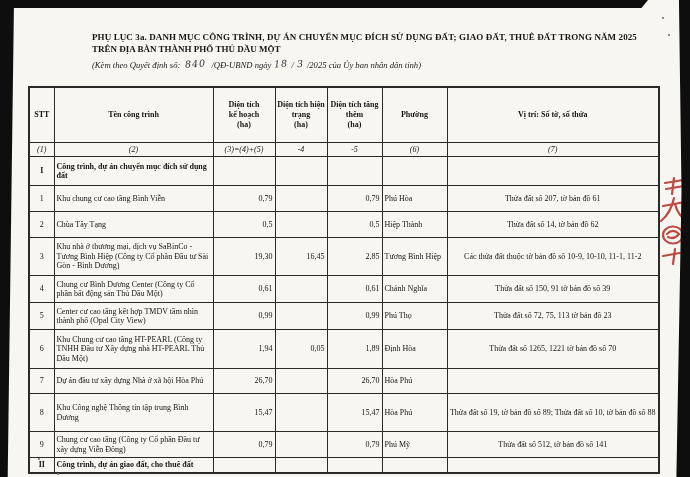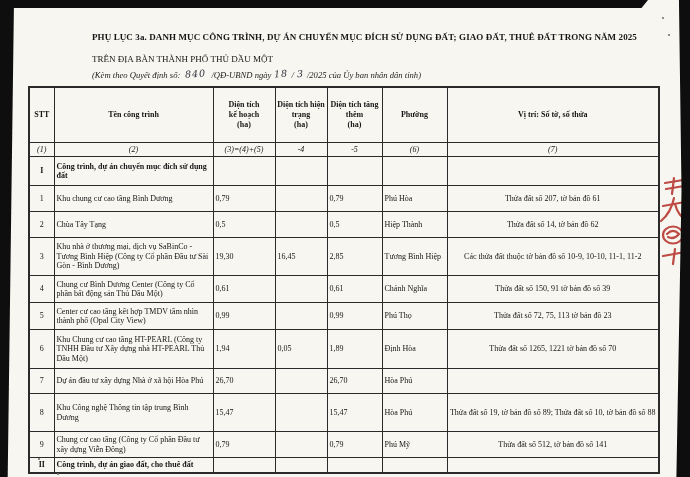--- a/index.html
+++ b/index.html
@@ -14,40 +14,40 @@
   .edge{position:absolute;background:#0e0e0e;z-index:5;}
   .edge-top{left:0;top:0;width:648px;height:8px;
     clip-path:polygon(0 0,100% 0,99% 100%,0 100%);}
   .edge-left{left:0;top:0;height:477px;width:14px;
     clip-path:polygon(0 0,100% 0,55% 100%,0 100%);}
   .edge-right{right:0;top:0;height:477px;width:17px;
     clip-path:polygon(35% 0,100% 0,100% 100%,20% 100%,50% 40%);}
   
   .title-block{position:absolute;left:92px;top:32px;width:598px;color:#161616;z-index:2;}
   .t1{font-size:9px;font-weight:bold;letter-spacing:.1px;}
-  .t2{font-size:9px;font-weight:normal;margin-top:12px;}
+  .t2{font-size:9px;font-weight:bold;margin-top:2px;}
   .t3{font-size:8.6px;font-style:italic;margin-top:5px;color:#1d1d1d;}
   .hw{display:inline-block;font-style:italic;font-family:"DejaVu Serif",serif;
       color:#33323d;font-size:9.5px;transform:rotate(-4deg) translateY(-1px);
       margin:0 5px;letter-spacing:1px;}
   .hw-sm{margin:0 3px;}
   
   table.doc{position:absolute;left:28px;top:86px;width:632px;z-index:2;
     border-collapse:collapse;table-layout:fixed;
     font-size:8px;color:#151515;background:transparent;}
   table.doc,table.doc th,table.doc td{border:1px solid #2a2a2a;}
   table.doc{border-width:2px;}
   table.doc th{font-weight:bold;text-align:center;vertical-align:middle;
     white-space:pre-line;line-height:1.25;padding:12px 0;}
   table.doc .subhead td{font-style:italic;text-align:center;height:13px;
     padding:0;line-height:1;border-bottom-width:1.5px;}
   table.doc td{vertical-align:middle;padding:1px 2px;line-height:1.18;}
   td.c-stt{text-align:center;}
   td.c-name{text-align:left;padding-left:3px;padding-right:3px;}
-  td.c-planned,td.c-current,td.c-added{padding-right:1px;}
+  td.c-planned,td.c-current,td.c-added{text-align:right;padding-right:1px;}
   td.c-ward{text-align:left;}
   td.c-location{text-align:center;padding-left:4px;padding-right:4px;}
   tr.section td.c-name{font-weight:bold;}
   tr.section td.c-stt{font-weight:bold;}
   tbody tr:last-child td{border-bottom-width:2.5px;}
   
   .footer{position:absolute;left:28px;top:476px;width:632px;text-align:center;
     font-family:"Liberation Sans",sans-serif;font-size:8px;font-weight:bold;
     color:#3c3c3c;z-index:2;}
   
@@ -108,21 +108,21 @@
           <td class="c-stt">I</td>
           <td class="c-name">Công trình, dự án chuyển mục đích sử dụng đất</td>
           <td class="c-planned"></td>
           <td class="c-current"></td>
           <td class="c-added"></td>
           <td class="c-ward"></td>
           <td class="c-location"></td>
         </tr>
         <tr style="height: 26px;">
           <td class="c-stt">1</td>
-          <td class="c-name">Khu chung cư cao tầng Bình Dương</td>
+          <td class="c-name">Khu chung cư cao tầng Bình Viễn</td>
           <td class="c-planned">0,79</td>
           <td class="c-current"></td>
           <td class="c-added">0,79</td>
           <td class="c-ward">Phú Hòa</td>
           <td class="c-location">Thửa đất số 207, tờ bản đồ 61</td>
         </tr>
         <tr style="height: 26px;">
           <td class="c-stt">2</td>
           <td class="c-name">Chùa Tây Tạng</td>
           <td class="c-planned">0,5</td>

